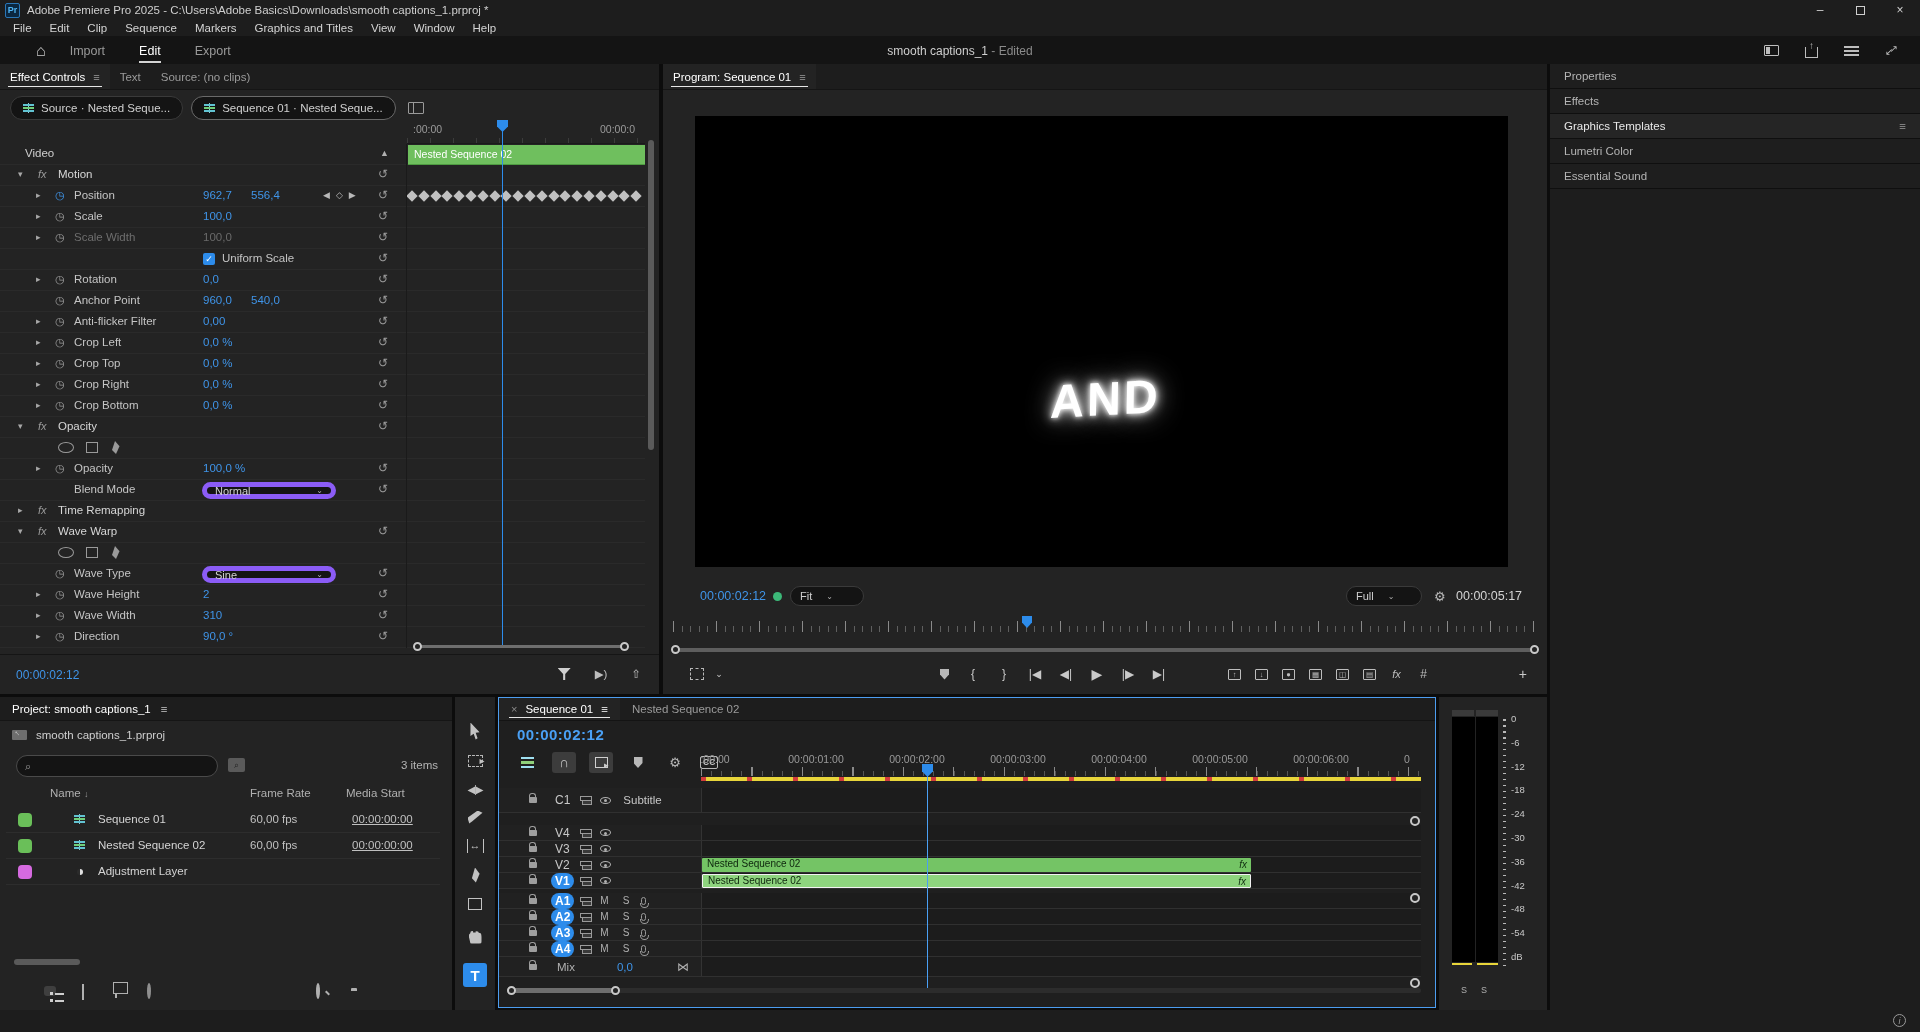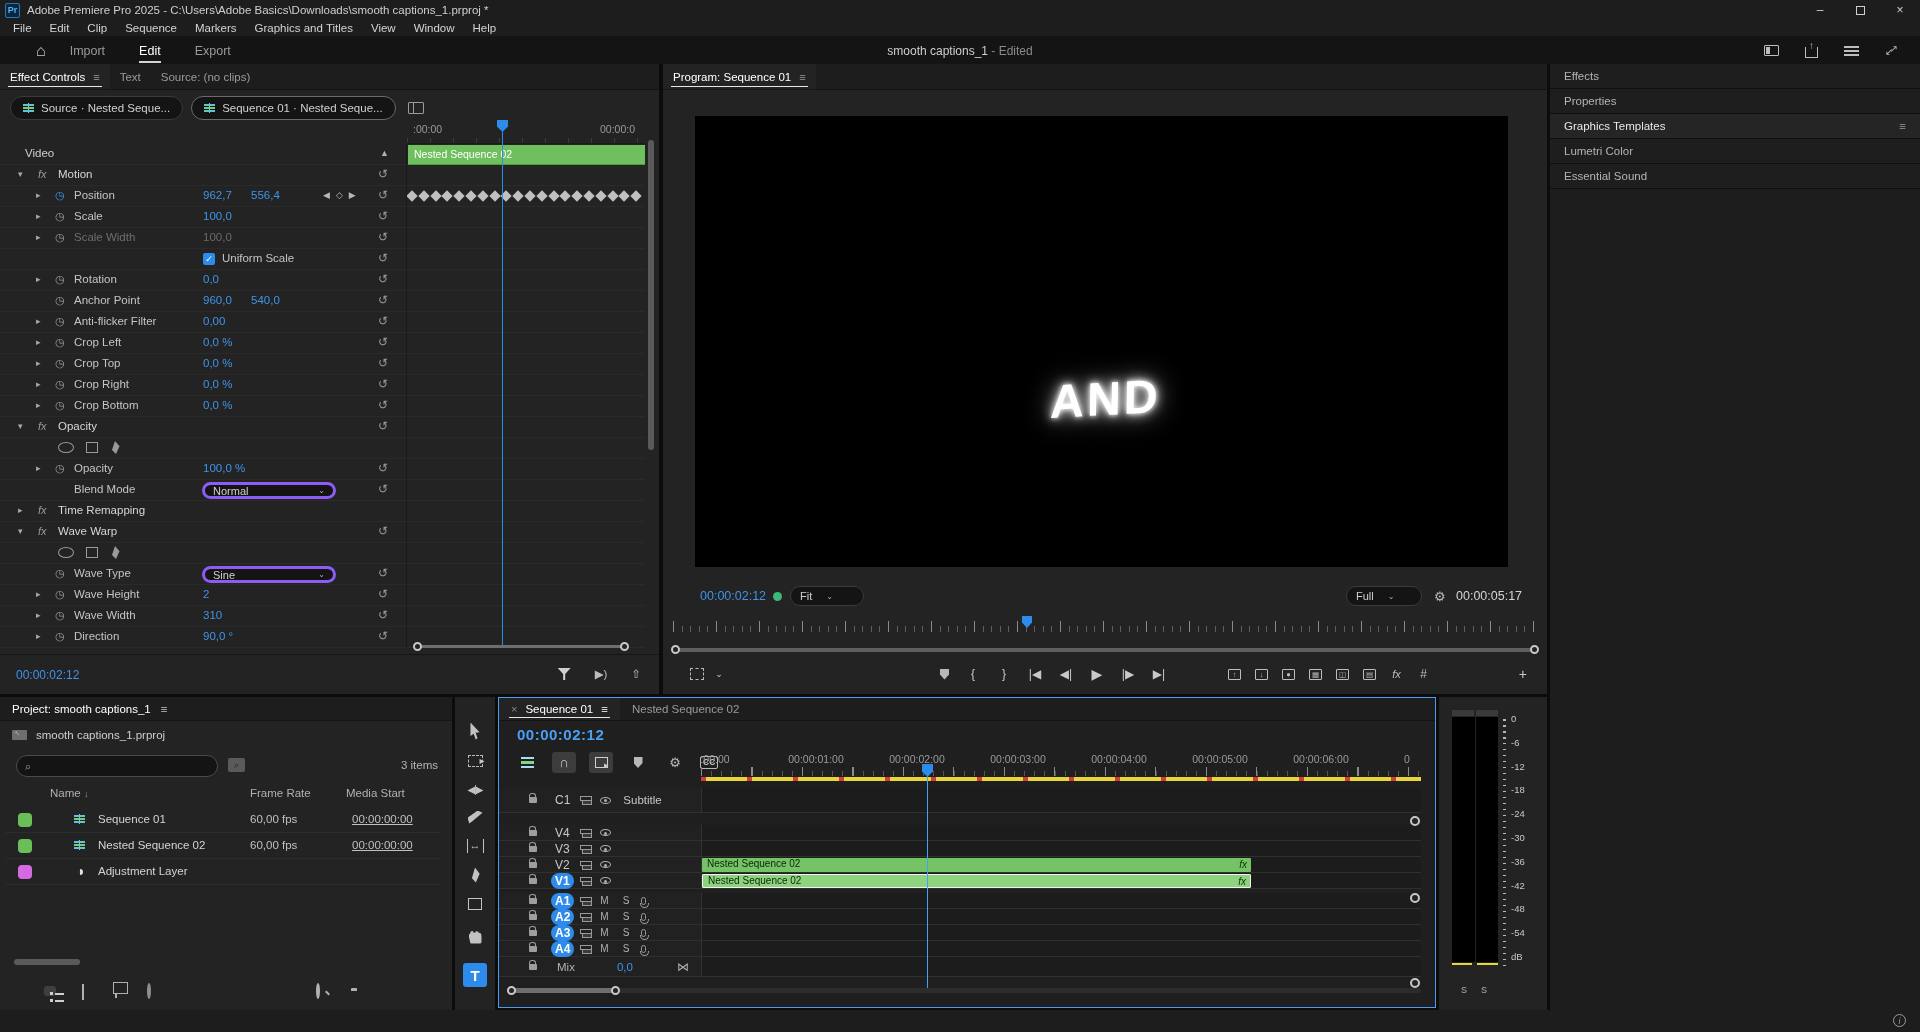--- a/index.html
+++ b/index.html
@@ -100,21 +100,21 @@
   .ec-row .creset { position:absolute; left:378px; top:2px; }
   .ec-row.section .clabel { left:25px; color:#cfcfcf; }
   .ec-row.section .collapse { position:absolute; left:380px; top:4px; color:#b0b0b0; font-size:9px; }
   .ec-row.effect .echev { position:absolute; left:18px; top:4px; }
   .ec-row.effect .fx { position:absolute; left:38px; top:3px; font-style:italic; color:#9a9a9a; font-size:11px; }
   .ec-row.effect .clabel { left:58px; color:#d6d6d6; }
   .ec-checkbox { position:absolute; left:203px; top:4px; width:12px; height:12px; background:#2d8ceb;
     border-radius:2px; color:#fff; font-size:9px; display:flex; align-items:center; justify-content:center; }
   .ec-row .cklabel { position:absolute; left:222px; top:3px; color:#c4c4c4; }
   .ec-dropdown { position:absolute; left:202px; top:2px; width:134px; height:17px; background:#141414;
-    border:3px solid #8b5cf6; border-radius:9px; display:flex; align-items:center; padding:0 8px; }
+    border:5px solid #8b5cf6; border-radius:9px; display:flex; align-items:center; padding:0 8px; }
   .ec-dropdown .dval { color:#d0d0d0; flex:1; font-size:11px; }
   .ec-dropdown .dchev { color:#b0b0b0; font-size:8px; }
   .mask-oval { position:absolute; left:58px; top:4px; width:16px; height:11px; border:1.5px solid #9a9a9a; border-radius:50%; }
   .mask-rect { position:absolute; left:86px; top:4px; width:12px; height:11px; border:1.5px solid #9a9a9a; }
   .mask-pen  { position:absolute; left:110px; top:3px; width:10px; height:13px; background:#9a9a9a;
     clip-path:polygon(50% 0,95% 40%,60% 100%,20% 70%); }
 
   #ec-vline { position:absolute; left:406px; top:80px; bottom:46px; width:1px; background:#1a1a1a; }
   #ec-minirule { position:absolute; left:407px; top:56px; width:238px; height:24px; border-bottom:1px solid #1a1a1a;
     background:repeating-linear-gradient(90deg,#3c3c3c 0 1px,transparent 1px 23px); background-size:100% 5px;
@@ -641,22 +641,22 @@
         <span class="sq-icon">◫</span>
         <span class="sq-icon">▤</span>
         <span class="sq-icon" style="font-style: italic; border: none; font-size: 11px;">fx</span>
         <span class="sq-icon" style="border: none; font-size: 12px;">#</span>
       </div>
     <span id="transport-plus">+</span>
   </div>
 </div>
 
 <div id="right-panel" class="panel">
+    <div class="rp-item">Properties</div>
     <div class="rp-item">Effects</div>
-    <div class="rp-item">Properties</div>
     <div class="rp-item active">Graphics Templates<span class="pmenu">≡</span></div>
     <div class="rp-item">Lumetri Color</div>
     <div class="rp-item">Essential Sound</div>
   </div>
 
 <div id="project-panel" class="panel">
   <div id="project-header">
     <span class="t">Project: smooth captions_1</span>
     <span>≡</span>
   </div>

